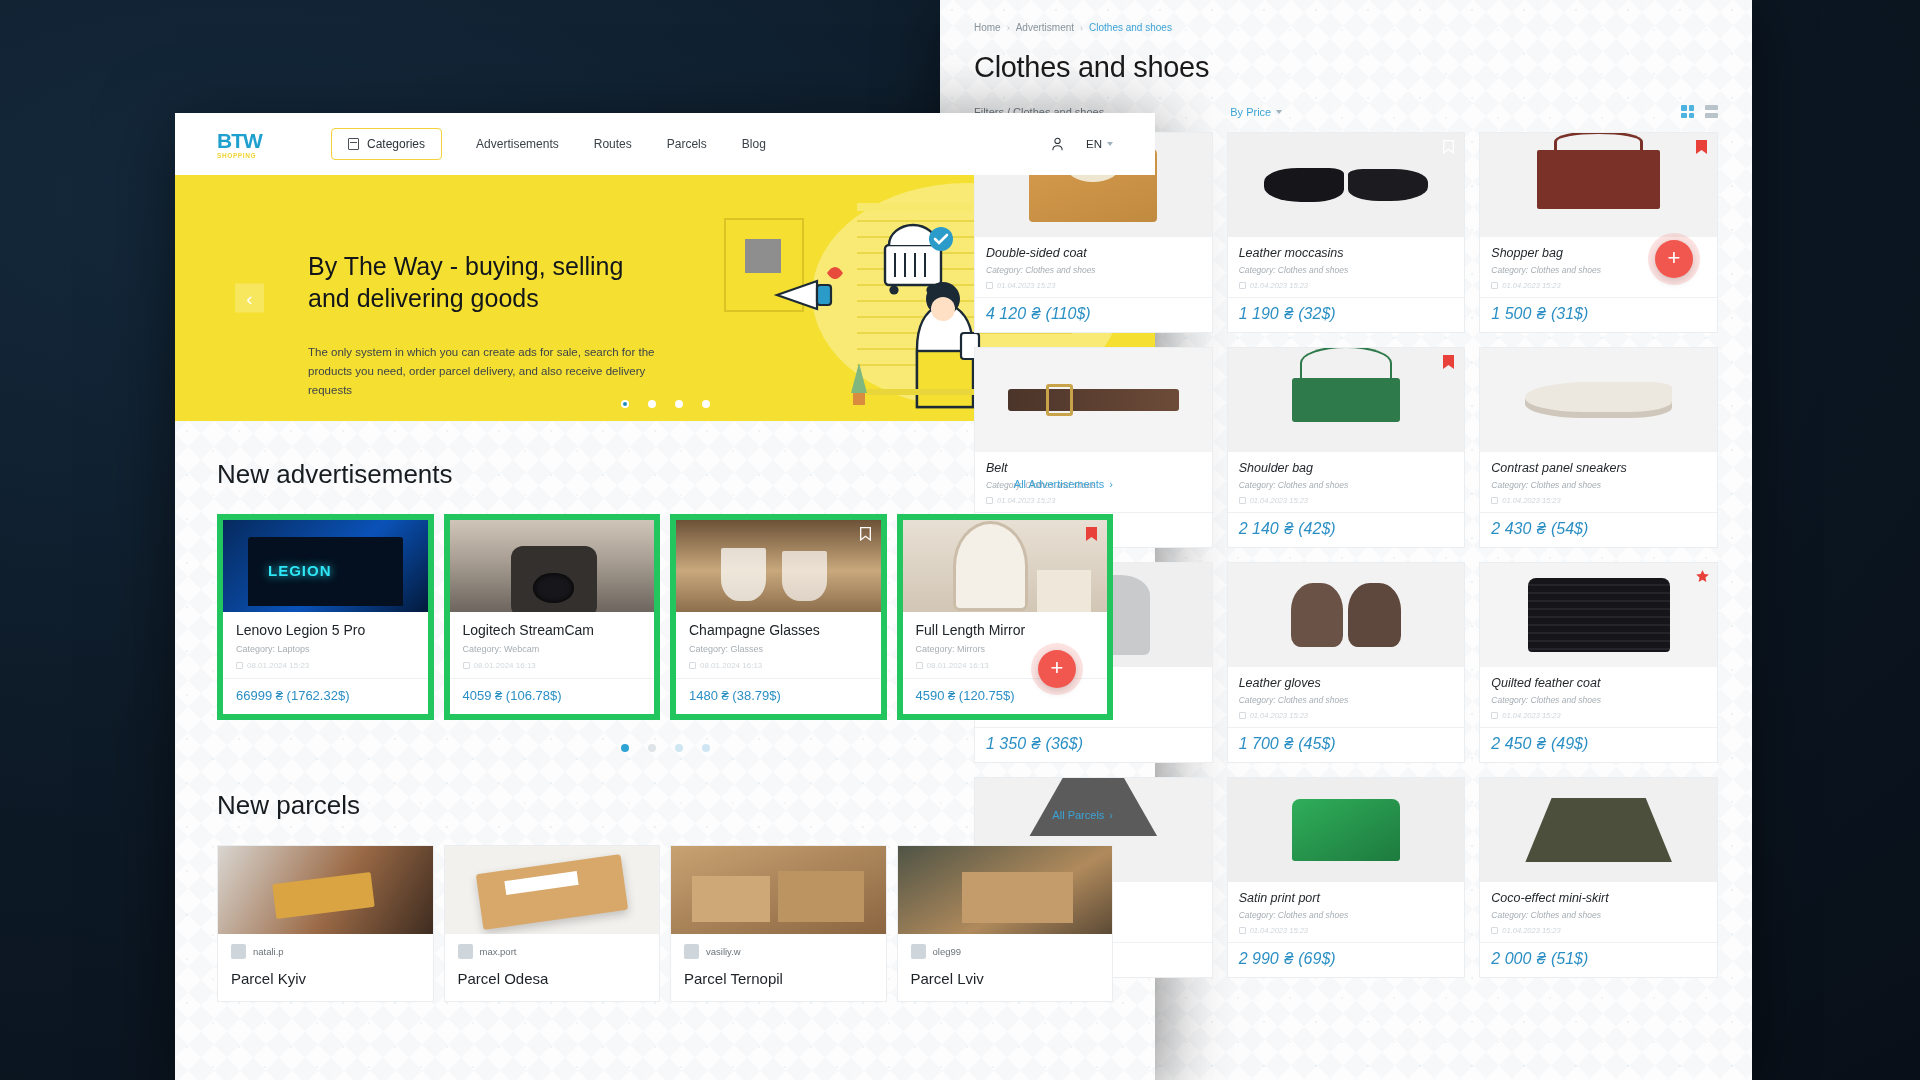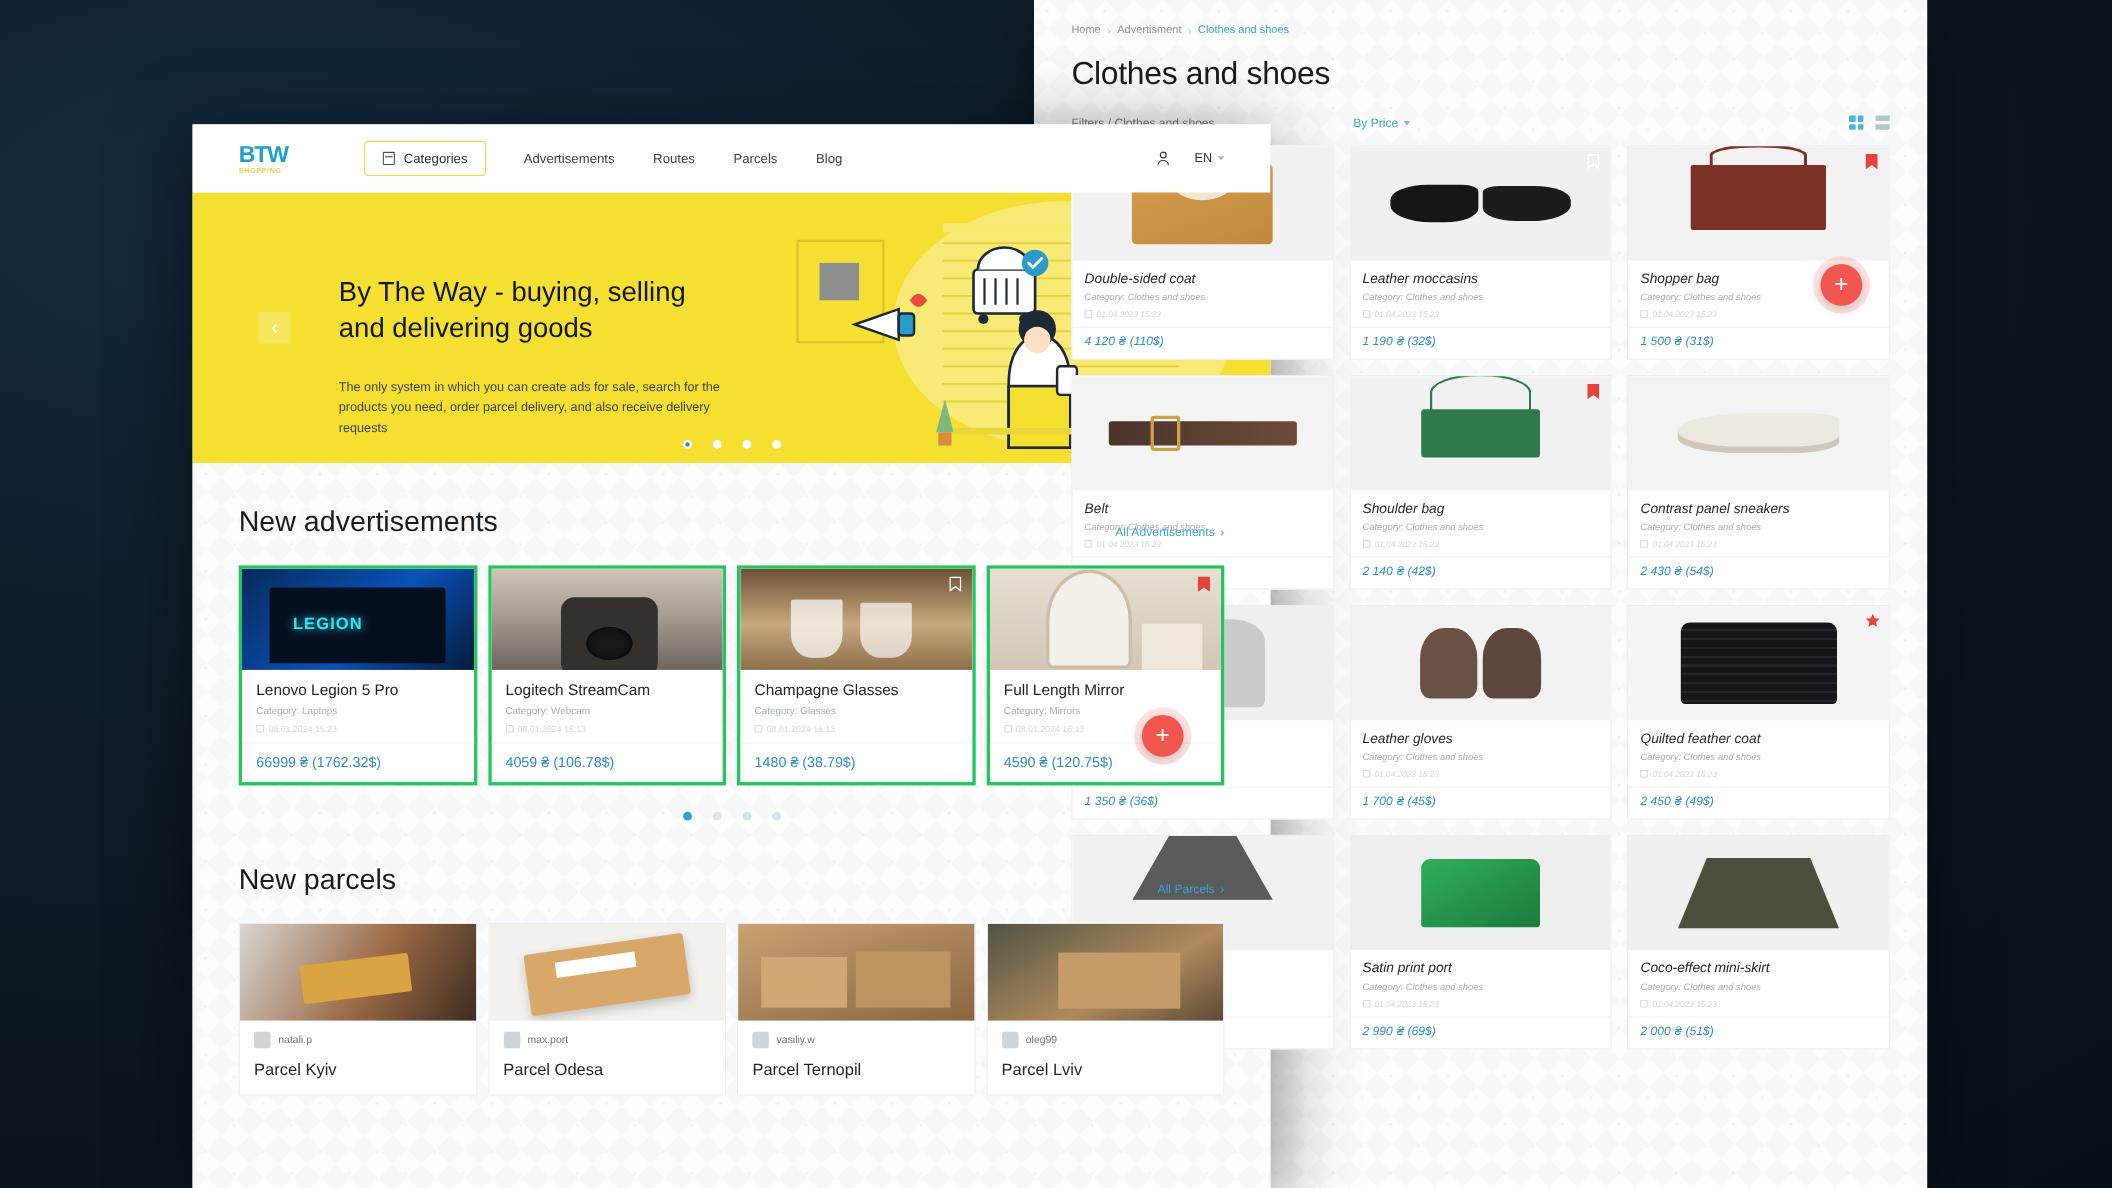--- a/index.html
+++ b/index.html
@@ -54,21 +54,21 @@
     display:grid; grid-template-columns:repeat(3, 1fr); gap:14px;
     padding:14px 34px 0 34px;
   }
   .pcard{ background:#fff; border:1px solid #ebeef0; position:relative;font-style:italic; }
   .pcard .ph{ height:104px; position:relative; overflow:hidden; display:flex;align-items:center;justify-content:center;}
   .pcard .pbody{ padding:9px 11px 7px; }
   .pname{ font-size:12.5px; color:#23282c; margin-bottom:5px;}
   .pcat{ font-size:8.5px; color:#a6aeb4; margin-bottom:6px;}
   .pdate{ font-size:7.5px; color:#cfd5da; display:flex; align-items:center; gap:4px;}
   .cal{ width:7px;height:7px;border:1px solid #d6dbdf;border-radius:1px;}
-  .pprice{ border-top:1px solid #eef1f3; padding:7px 11px 9px; font-size:11px; color:#2b8fc4;}
+  .pprice{ border-top:1px solid #eef1f3; padding:7px 11px 9px; font-size:16px; color:#2b8fc4;}
   .bookmark{ position:absolute; top:7px; right:10px; width:11px; height:14px; }
   .bookmark svg{ display:block; }
 
   
   .left-window{
     position:absolute; left:175px; top:113px; width:980px; height:967px;
     background:#fff; overflow:hidden;
     box-shadow:0 16px 70px rgba(0,0,0,.55);
   }
   .lw-scroll{ position:relative; height:100%; }
@@ -107,21 +107,21 @@
   .hd.on{ background:#fff; box-shadow:0 0 0 0 #fff; position:relative;}
   .hd.on:after{content:"";position:absolute;inset:2px;border-radius:50%;background:#1f8fb4;}
 
   
   .section{ position:relative; z-index:2; padding:0 42px; }
   .sec-head{ display:flex; align-items:flex-end; justify-content:space-between; padding:38px 0 24px; }
   .sec-title{ font-size:26px; color:#171c21; font-weight:400;}
   .sec-link{ font-size:11px; color:#3ca3d6; display:flex; gap:5px;}
 
   .cards4{ display:grid; grid-template-columns:repeat(4,1fr); gap:10px; }
-  .acard{ background:#fff; border:3px solid #22c55e; position:relative; }
+  .acard{ background:#fff; border:6px solid #22c55e; position:relative; }
   .acard .ah{ height:92px; overflow:hidden; position:relative; }
   .acard .abody{ padding:10px 13px 8px;}
   .aname{ font-size:14px; color:#20252a; margin-bottom:6px;}
   .acat{ font-size:9px; color:#a6aeb4; margin-bottom:7px;}
   .adate{ font-size:8px; color:#d2d8dc; display:flex; align-items:center; gap:4px;}
   .aprice{ border-top:1px solid #eef1f3; padding:9px 13px 11px; font-size:13px; color:#2b8fc4;}
 
   .dots-row{ display:flex; justify-content:center; gap:19px; padding:24px 0 0;}
   .dot{ width:8px;height:8px;border-radius:50%;background:#dfe4e8;}
   .dot.on{ background:#fff; box-shadow:inset 0 0 0 2px #fff; position:relative;}

